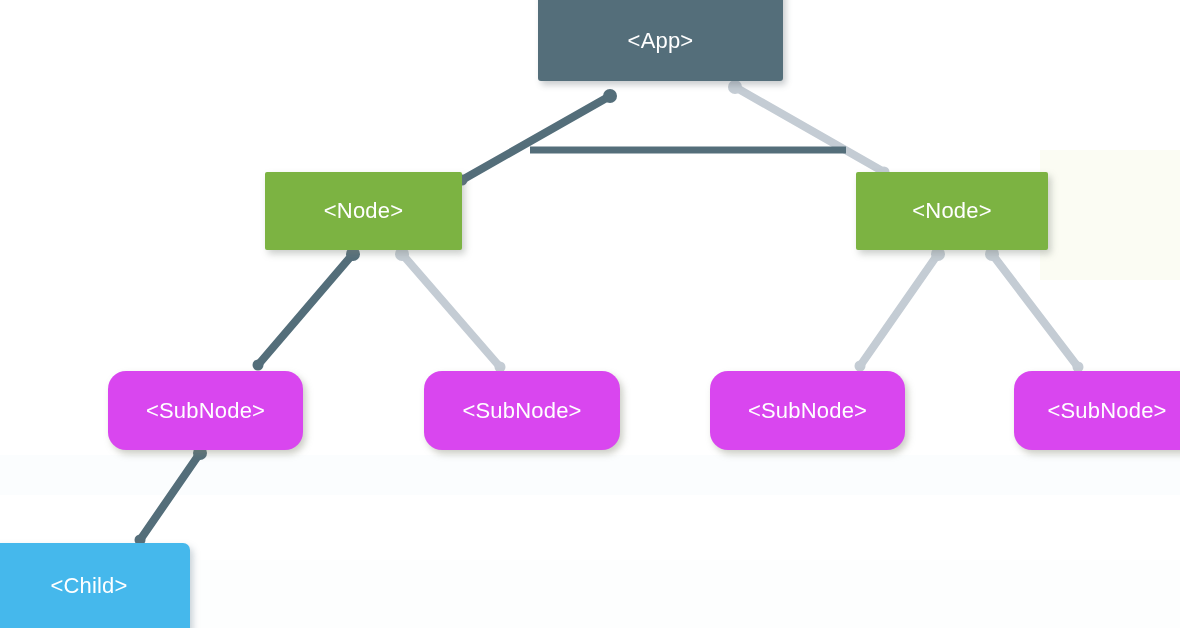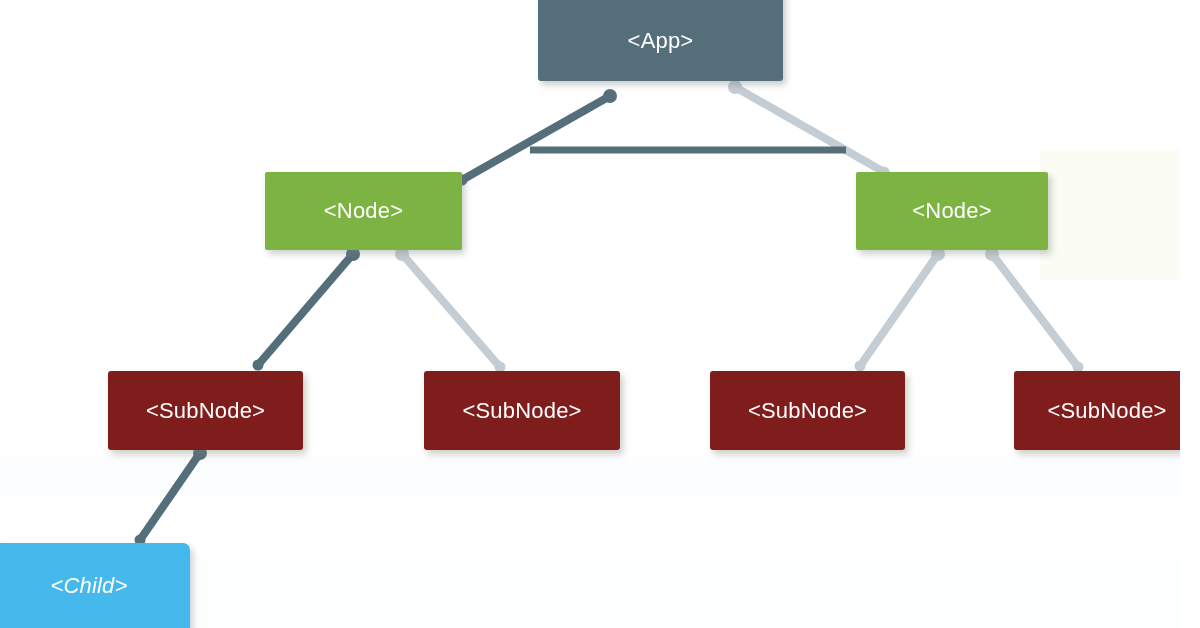--- a/index.html
+++ b/index.html
@@ -57,22 +57,22 @@
     background: #546e7a;
     border-radius: 0 0 3px 3px;
     box-shadow: 3px 4px 6px rgba(80, 90, 95, 0.30);
   }
   .node-node {
     background: #7cb342;
     border-radius: 2px;
     box-shadow: 3px 4px 7px rgba(120, 130, 120, 0.38);
   }
   .node-subnode {
-    background: #7f1d1d;
-    border-radius: 3px;
+    background: #d946ef;
+    border-radius: 18px;
     box-shadow: 3px 4px 7px rgba(125, 130, 110, 0.40);
   }
   .node-child {
     background: #45b8ec;
     border-radius: 7px;
     box-shadow: 3px 4px 7px rgba(110, 135, 150, 0.38);
   }
 </style>
 </head>
 <body>
@@ -140,17 +140,17 @@
       <div class="node node-subnode" style="left: 424px; top: 371px; width: 196px; height: 79px;">
         <span>&lt;SubNode&gt;</span>
       </div>
       <div class="node node-subnode" style="left: 710px; top: 371px; width: 195px; height: 79px;">
         <span>&lt;SubNode&gt;</span>
       </div>
       <div class="node node-subnode" style="left: 1014px; top: 371px; width: 186px; height: 79px;">
         <span>&lt;SubNode&gt;</span>
       </div>
       <div class="node node-child" style="left: -12px; top: 543px; width: 202px; height: 99px;">
-        <span style="margin-bottom: 14px; font-style: italic;">&lt;Child&gt;</span>
+        <span style="margin-bottom: 14px;">&lt;Child&gt;</span>
       </div>
     </div>
 
 </div>
 
 </body></html>

